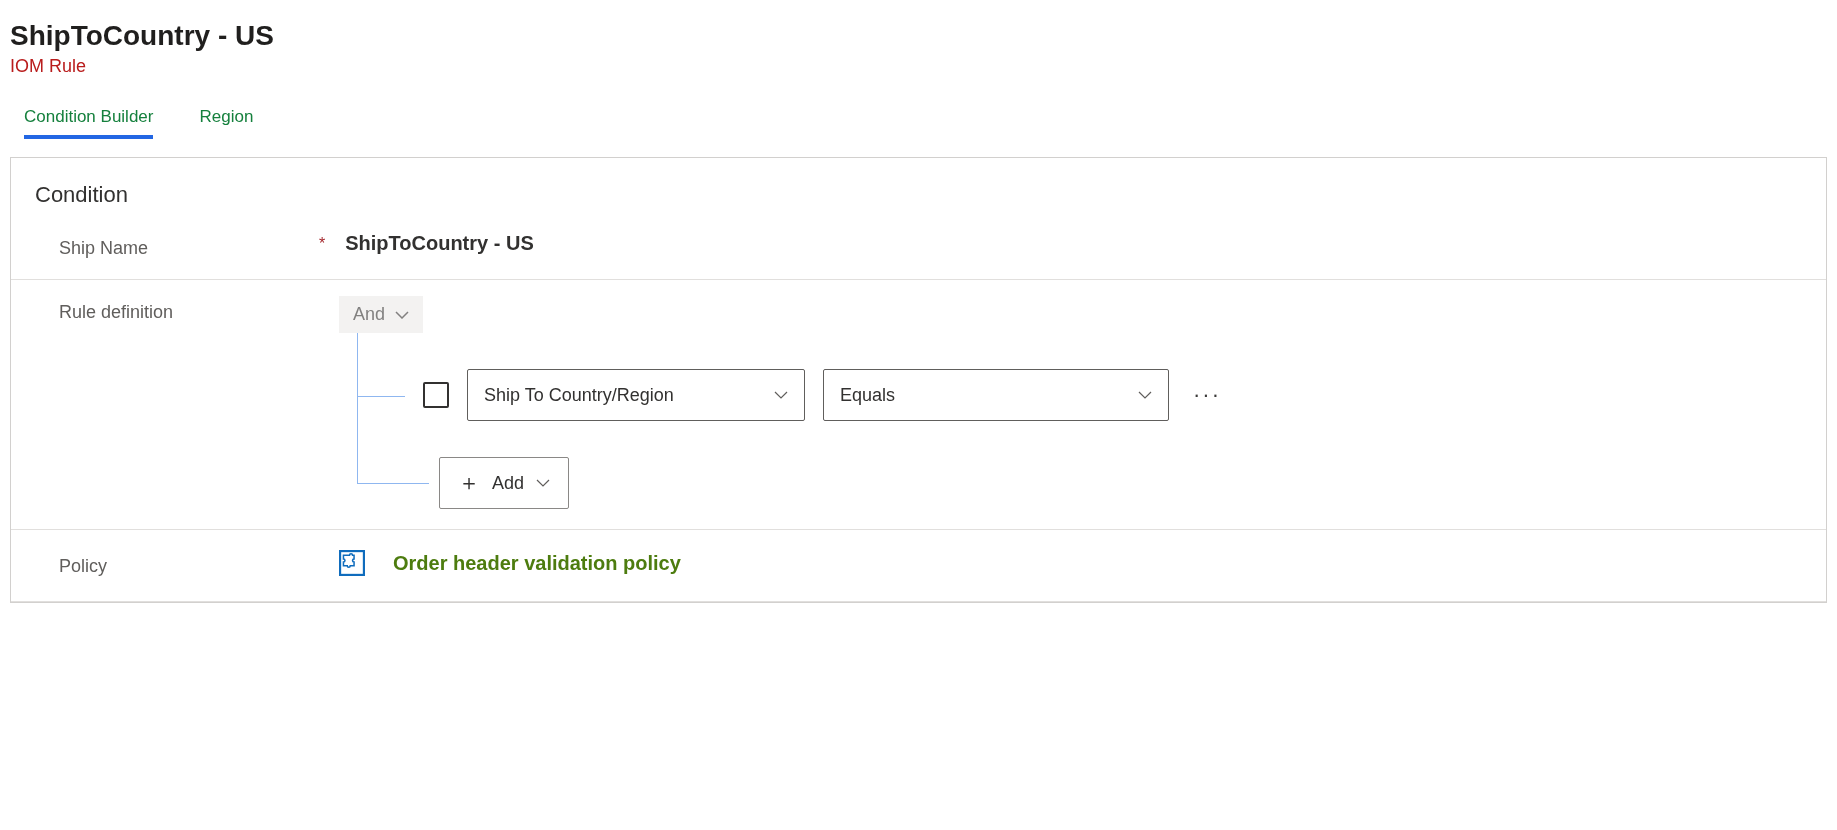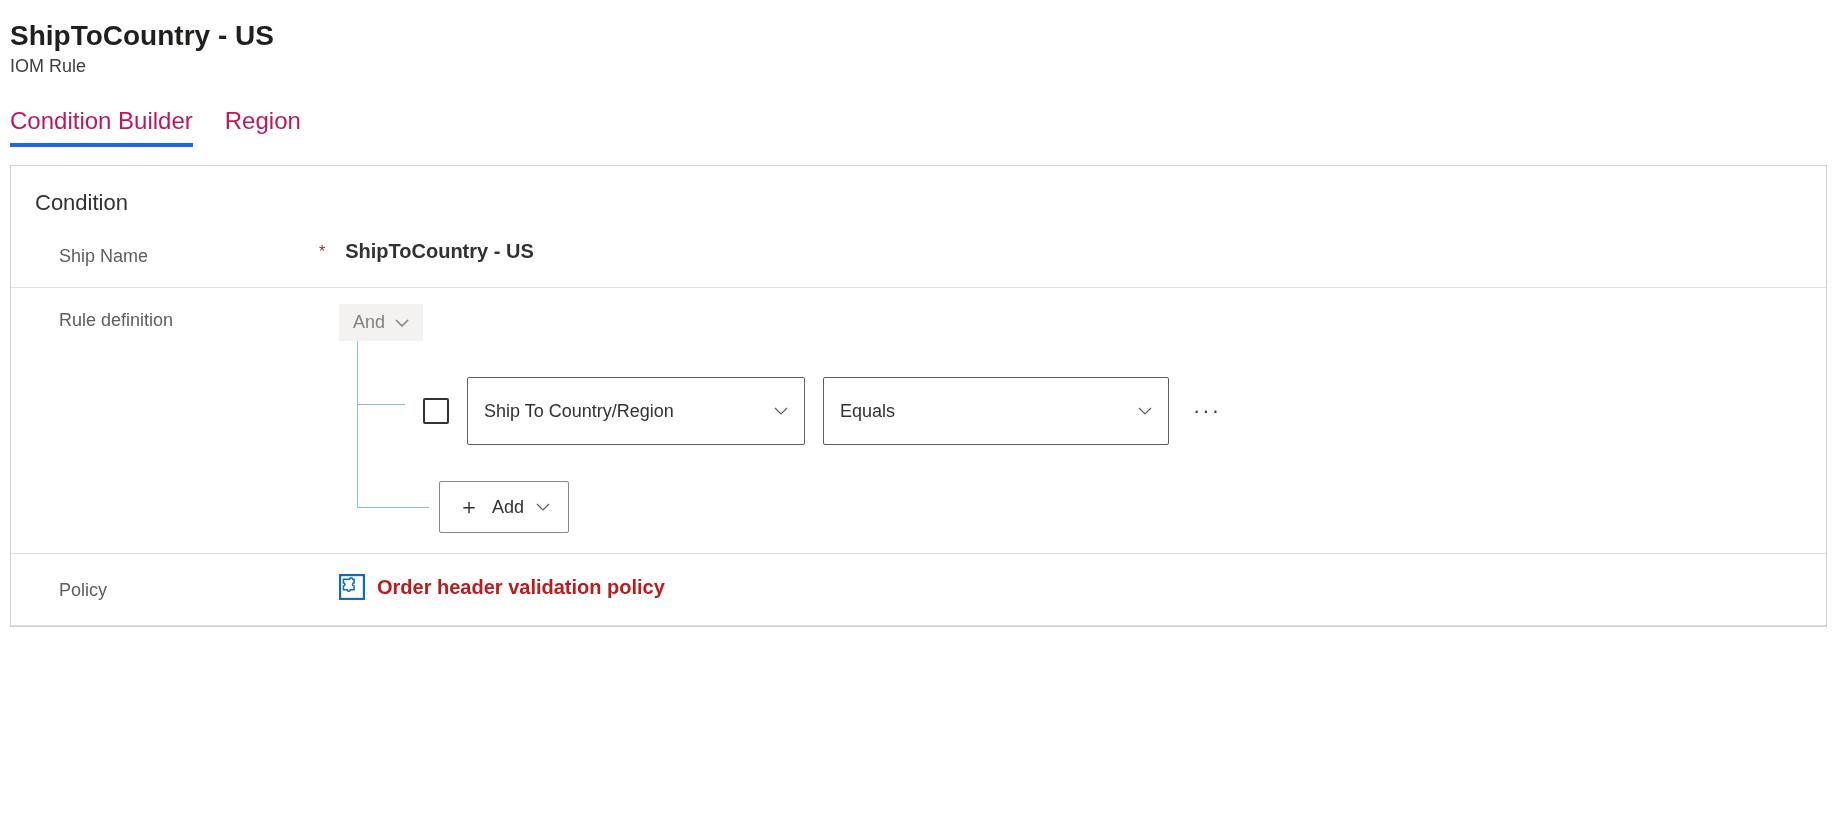--- a/index.html
+++ b/index.html
@@ -14,34 +14,35 @@
       padding: 20px 10px 10px 10px;
     }
     .page-title {
       font-size: 28px;
       font-weight: 600;
       color: #201f1e;
       margin-bottom: 4px;
     }
     .page-subtitle {
       font-size: 18px;
-      color: #404040;
+      color: #b91c1c;
       margin-bottom: 30px;
     }
     .tabs {
       display: flex;
       gap: 32px;
       margin-bottom: 18px;
     }
     .tab {
-      font-size: 24px;
-      color: #be185d;
+      font-size: 17px;
+      color: #15803d;
       padding-bottom: 8px;
       cursor: pointer;
       font-weight: 400;
+      margin-left: 14px;
     }
     .tab.active {
       border-bottom: 4px solid #2266e3;
     }
     .panel {
       border: 1px solid #d2d0ce;
       padding: 24px 0 0 0;
     }
     .panel-heading {
       font-size: 22px;
@@ -136,21 +137,21 @@
       width: 26px;
       height: 26px;
       border: 2px solid #323130;
       border-radius: 2px;
       cursor: pointer;
       flex-shrink: 0;
     }
     .dropdown {
       border: 1px solid #605e5c;
       background: #fff;
-      height: 68px;
+      height: 52px;
       display: flex;
       align-items: center;
       justify-content: space-between;
       padding: 0 16px;
       font-size: 18px;
       color: #323130;
       cursor: pointer;
       border-radius: 2px;
     }
     .dd-field { width: 338px; }
@@ -174,22 +175,22 @@
       padding: 0 18px;
       font-size: 18px;
       color: #323130;
       cursor: pointer;
       border-radius: 2px;
     }
     .plus-icon { font-size: 22px; font-weight: 300; }
     .policy-link {
       display: inline-flex;
       align-items: center;
-      gap: 12px;
-      color: #b91c1c;
+      gap: 28px;
+      color: #4d7c0f;
       font-size: 20px;
       font-weight: 600;
       cursor: pointer;
     }
     .policy-icon {
       width: 26px;
       height: 26px;
       flex-shrink: 0;
     }
     .policy-row {

